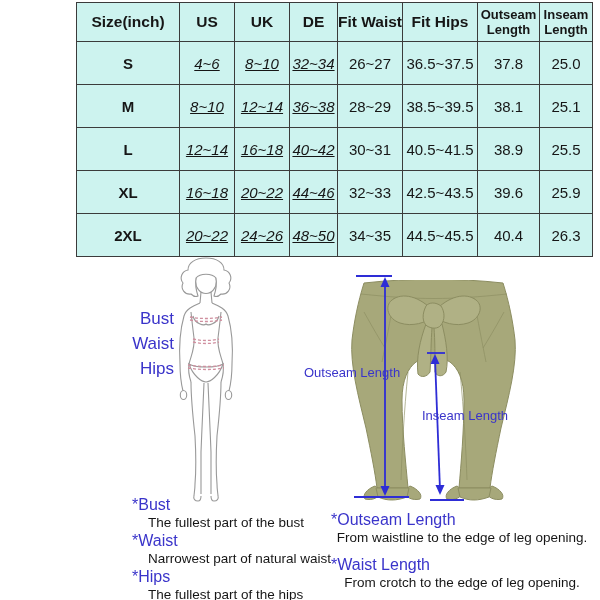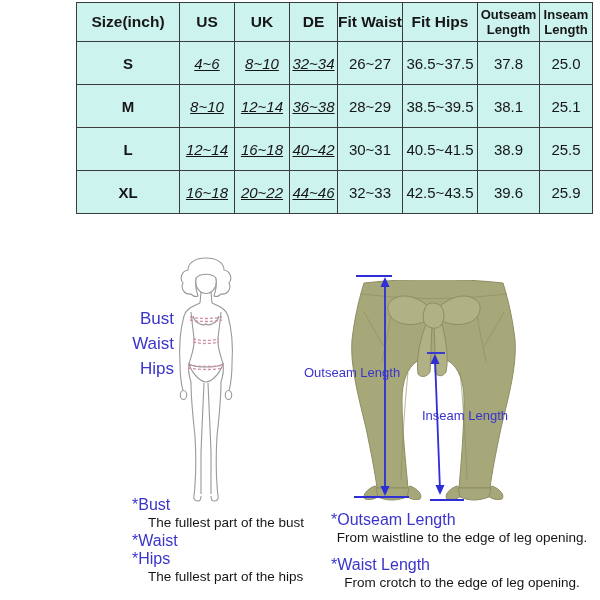--- a/index.html
+++ b/index.html
@@ -119,20 +119,30 @@
       </tr>
       <tr>
         <td class="c-size">XL</td>
         <td class="c-euro">16~18</td>
         <td class="c-euro">20~22</td>
         <td class="c-euro">44~46</td>
         <td>32~33</td>
         <td>42.5~43.5</td>
         <td>39.6</td>
         <td>25.9</td>
+      </tr>
+      <tr>
+        <td class="c-size">2XL</td>
+        <td class="c-euro">20~22</td>
+        <td class="c-euro">24~26</td>
+        <td class="c-euro">48~50</td>
+        <td>34~35</td>
+        <td>44.5~45.5</td>
+        <td>40.4</td>
+        <td>26.3</td>
       </tr>
     </tbody>
   </table>
 
   <svg class="figure-svg" width="92" height="246" viewBox="0 0 92 246" xmlns="http://www.w3.org/2000/svg">
 
     <ellipse class="fig-fill" cx="46" cy="25" rx="10.5" ry="12.5"></ellipse>
 
     <path class="fig-fill" d="M46,2 C35,2 28,7 28,14 C22,15 19,22 23,27 C20,33 25,39 31,38
       C33,40 36,41 38,40 C36,34 35,28 36,22 C40,17 52,17 56,22 C57,28 56,34 54,40
@@ -234,20 +244,21 @@
     <path class="arrow-stroke" d="M116,242 L150,242"></path>
   </svg>
 
   <div class="pants-label" style="left:270px; top:365px">Outseam Length</div>
   <div class="pants-label" style="left:388px; top:408px">Inseam Length</div>
 
   <div class="notes notes-left">
     <div class="note-term">*Bust</div>
     <div class="note-def">The fullest part of the bust</div>
     <div class="note-term">*Waist</div>
+    <div class="note-def">Narrowest part of natural waist</div>
     <div class="note-term">*Hips</div>
     <div class="note-def">The fullest part of the hips</div>
   </div>
 
   <div class="notes notes-right">
     <div class="note-term">*Outseam Length</div>
     <div class="note-def">From waistline to the edge of leg opening.</div>
     <div class="note-term">*Waist Length</div>
     <div class="note-def">From crotch to the edge of leg opening.</div>
   </div>

